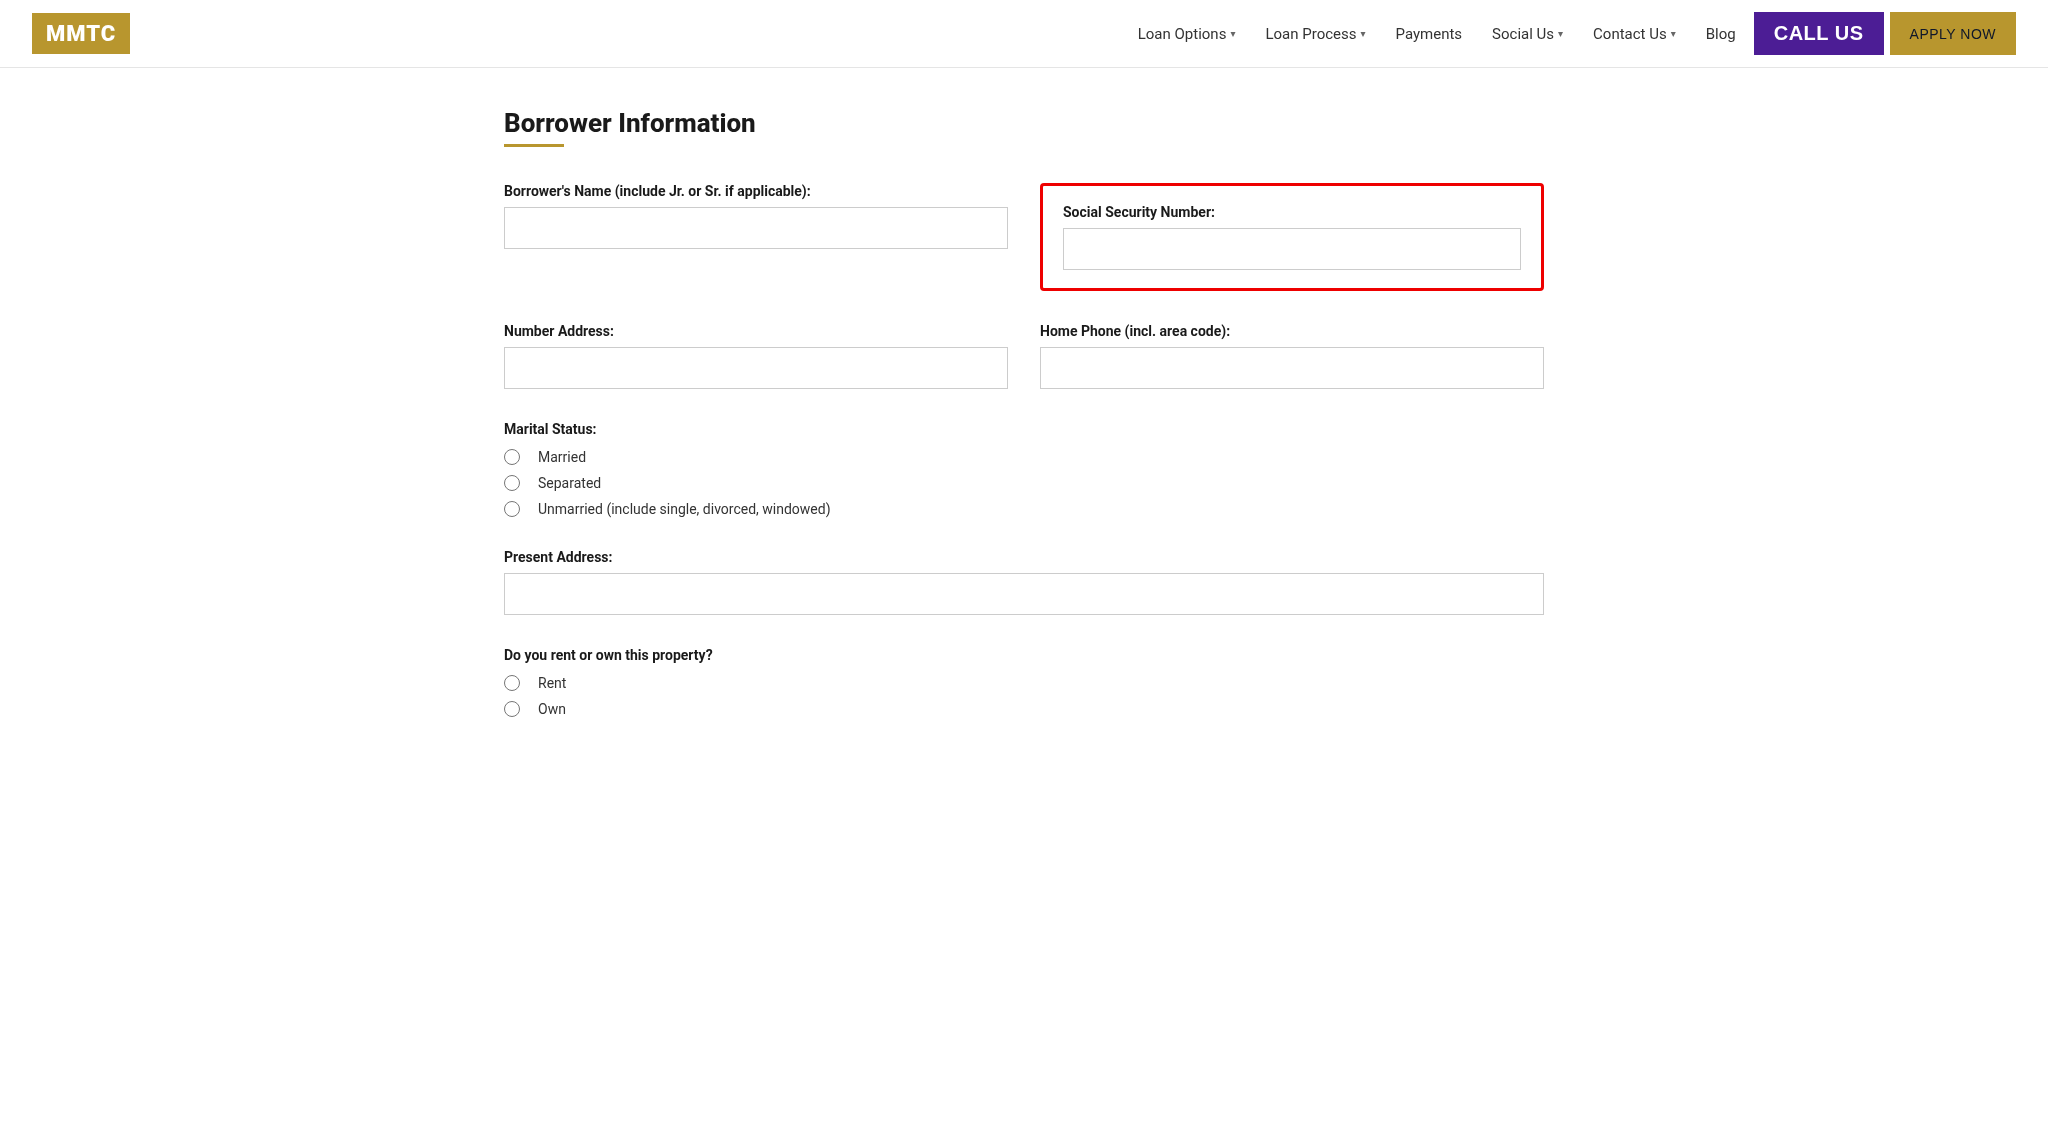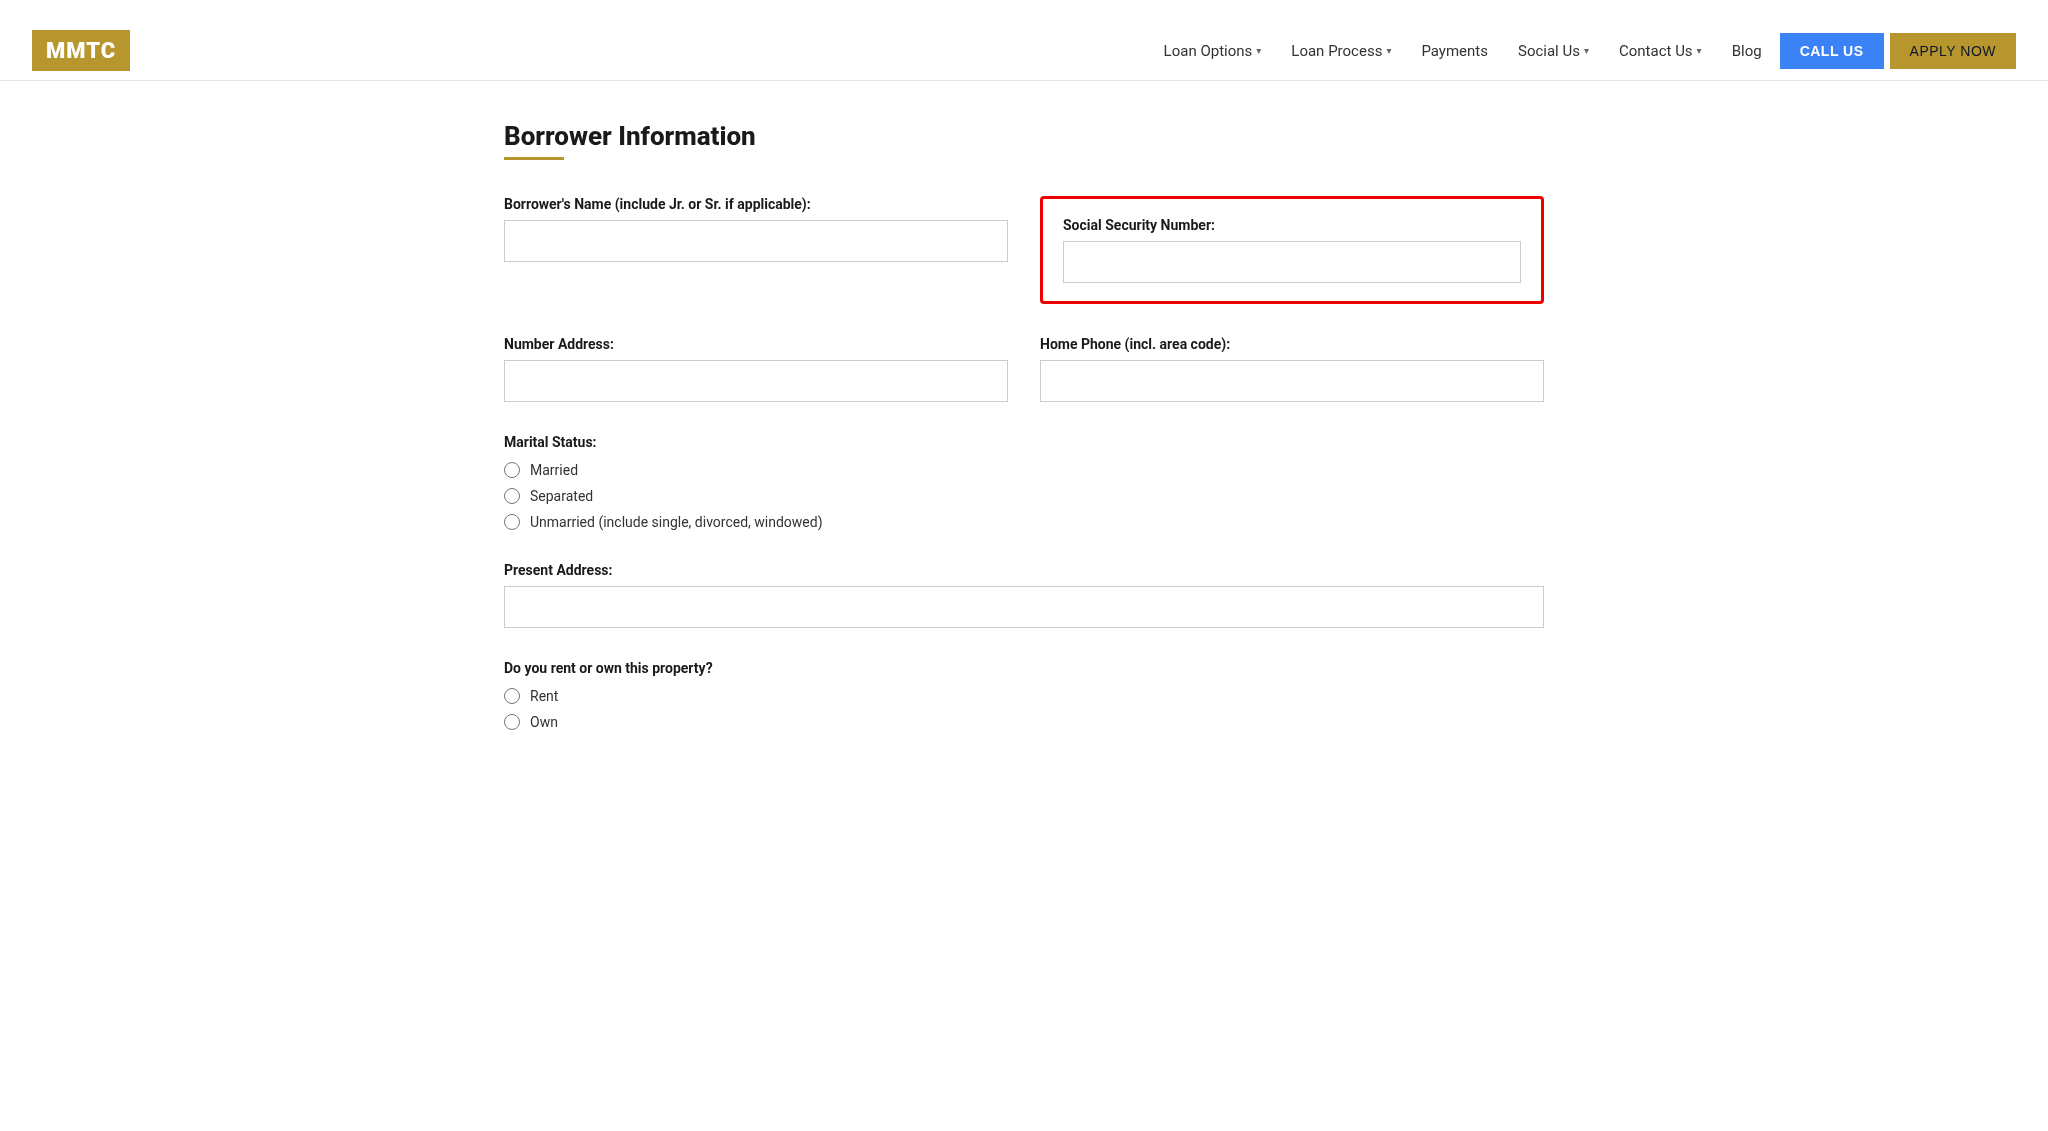--- a/index.html
+++ b/index.html
@@ -14,24 +14,23 @@
       color: #1a1a1a;
       font-size: 15px;
     }
 
     
     header {
       display: flex;
       align-items: center;
       justify-content: space-between;
       padding: 0 32px;
-      height: 60px;
+      height: 68px;
       background: #fff;
       border-bottom: 1px solid #e5e5e5;
-      margin-top: 21px;
     }
 
     .logo {
       background: #b8962e;
       color: #fff;
       font-size: 22px;
       font-weight: 900;
       padding: 8px 14px;
       letter-spacing: 1px;
     }
@@ -51,25 +50,25 @@
       cursor: pointer;
       white-space: nowrap;
     }
 
     .nav-chevron {
       font-size: 10px;
       color: #666;
     }
 
     .btn-call-us {
-      background: #3b82f6;
+      background: #4c1d95;
       color: #fff;
       border: none;
       padding: 10px 20px;
-      font-size: 14px;
+      font-size: 20px;
       font-weight: 700;
       cursor: pointer;
       letter-spacing: 0.5px;
     }
 
     .btn-apply-now {
       background: #b8962e;
       color: #0f172a;
       border: none;
       padding: 0 20px;
@@ -146,21 +145,21 @@
     .radio-group {
       display: flex;
       flex-direction: column;
       gap: 10px;
       margin-top: 4px;
     }
 
     .radio-label {
       display: flex;
       align-items: flex-start;
-      gap: 10px;
+      gap: 18px;
       font-size: 14px;
       color: #333;
       cursor: pointer;
     }
 
     .radio-label input[type="radio"] {
       accent-color: #666;
       width: 16px;
       height: 16px;
     }

